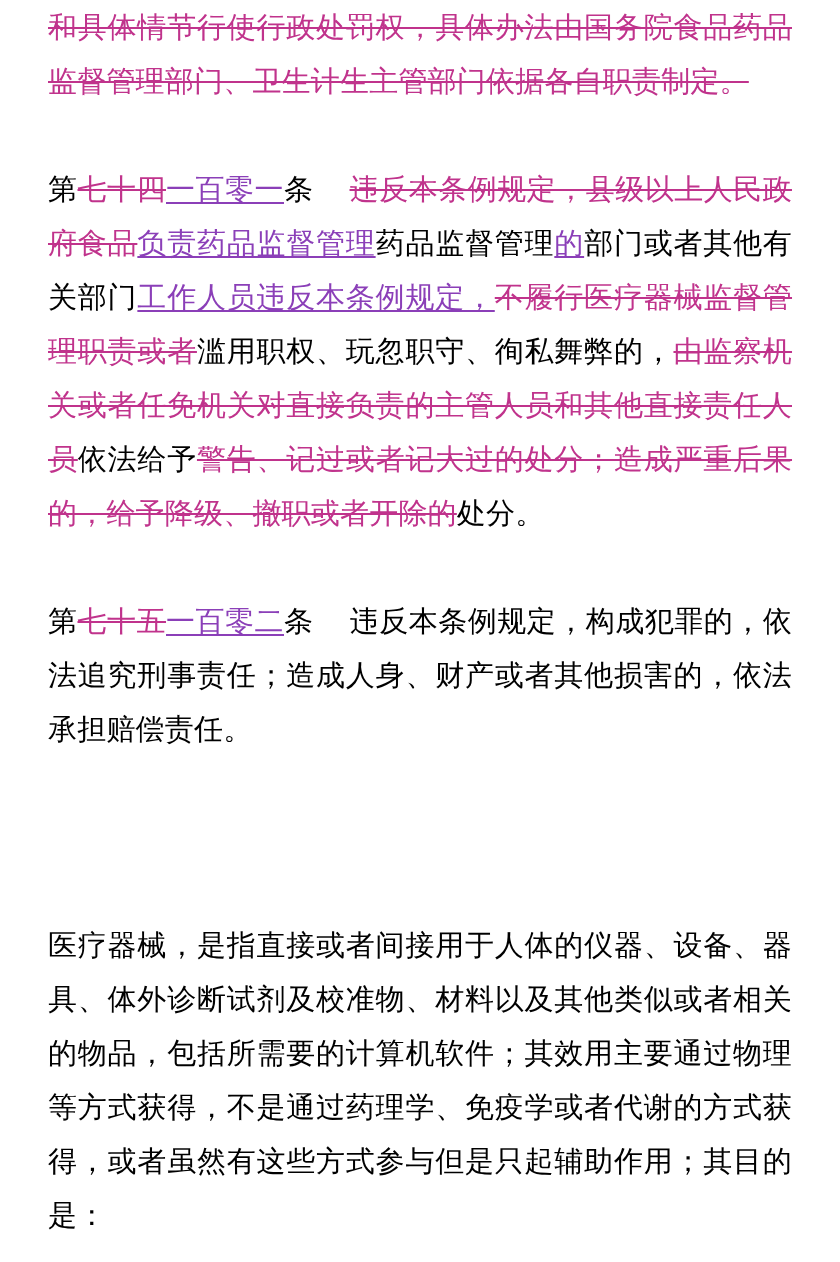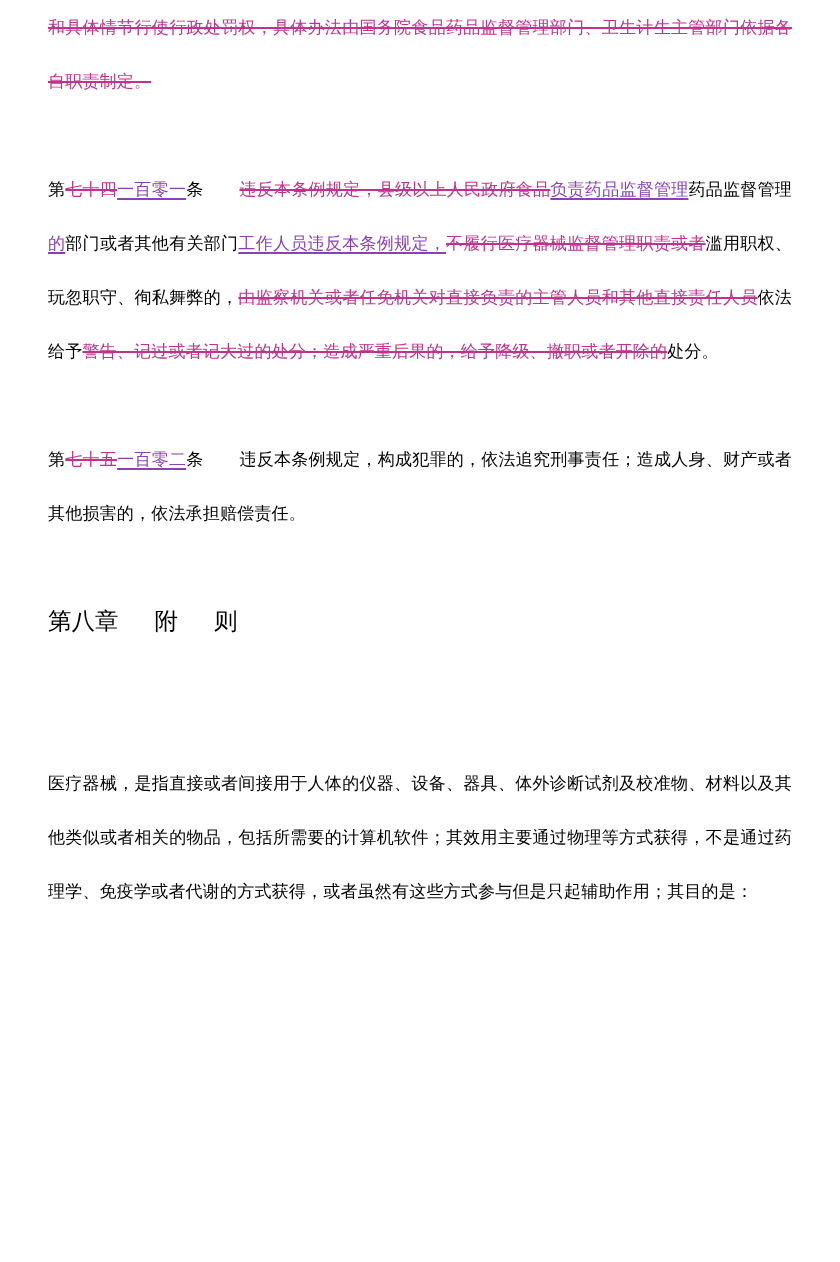--- a/index.html
+++ b/index.html
@@ -16,21 +16,21 @@
   }
   #page {
     position: relative;
     width: 840px;
     height: 1262px;
     background: #ffffff;
     box-sizing: border-box;
     padding: 0 48px;
   }
   .para {
-    font-size: 17px;
+    font-size: 29px;
     line-height: 54px;
     text-align: justify;
     letter-spacing: 0.2px;
     word-break: break-all;
   }
   .blank {
     height: 54px;
   }
   
   .del {
@@ -61,18 +61,17 @@
 <body>
 
 <div id="page">
   <div id="doc-body">
       <div class="para"><span class="del">和具体情节行使行政处罚权，具体办法由国务院食品药品监督管理部门、卫生计生主管部门依据各自职责制定。</span></div>
       <div class="blank"></div>
       <div class="para"><span class="plain">第</span><span class="del">七十四</span><span class="ins">一百零一</span><span class="plain">条</span><span class="sp-xwide"></span><span class="del">违反本条例规定，县级以上人民政府食品</span><span class="ins">负责药品监督管理</span><span class="plain">药品监督管理</span><span class="ins">的</span><span class="plain">部门或者其他有关部门</span><span class="ins">工作人员违反本条例规定，</span><span class="del">不履行医疗器械监督管理职责或者</span><span class="plain">滥用职权、玩忽职守、徇私舞弊的，</span><span class="del">由监察机关或者任免机关对直接负责的主管人员和其他直接责任人员</span><span class="plain">依法给予</span><span class="del">警告、记过或者记大过的处分；造成严重后果的，给予降级、撤职或者开除的</span><span class="plain">处分。</span></div>
       <div class="blank"></div>
       <div class="para"><span class="plain">第</span><span class="del">七十五</span><span class="ins">一百零二</span><span class="plain">条</span><span class="sp-xwide"></span><span class="plain">违反本条例规定，构成犯罪的，依法追究刑事责任；造成人身、财产或者其他损害的，依法承担赔偿责任。</span></div>
       <div class="blank"></div>
-      <div class="chapter"><span class="plain">第八章</span><span class="sp-xwide"></span><span class="plain">附</span><span class="sp-xwide"></span><span class="plain">则</span></div>
       <div class="blank"></div>
       <div class="blank"></div>
       <div class="para"><span class="plain">医疗器械，是指直接或者间接用于人体的仪器、设备、器具、体外诊断试剂及校准物、材料以及其他类似或者相关的物品，包括所需要的计算机软件；其效用主要通过物理等方式获得，不是通过药理学、免疫学或者代谢的方式获得，或者虽然有这些方式参与但是只起辅助作用；其目的是：</span></div>
     </div>
 </div>
 
 </body></html>

